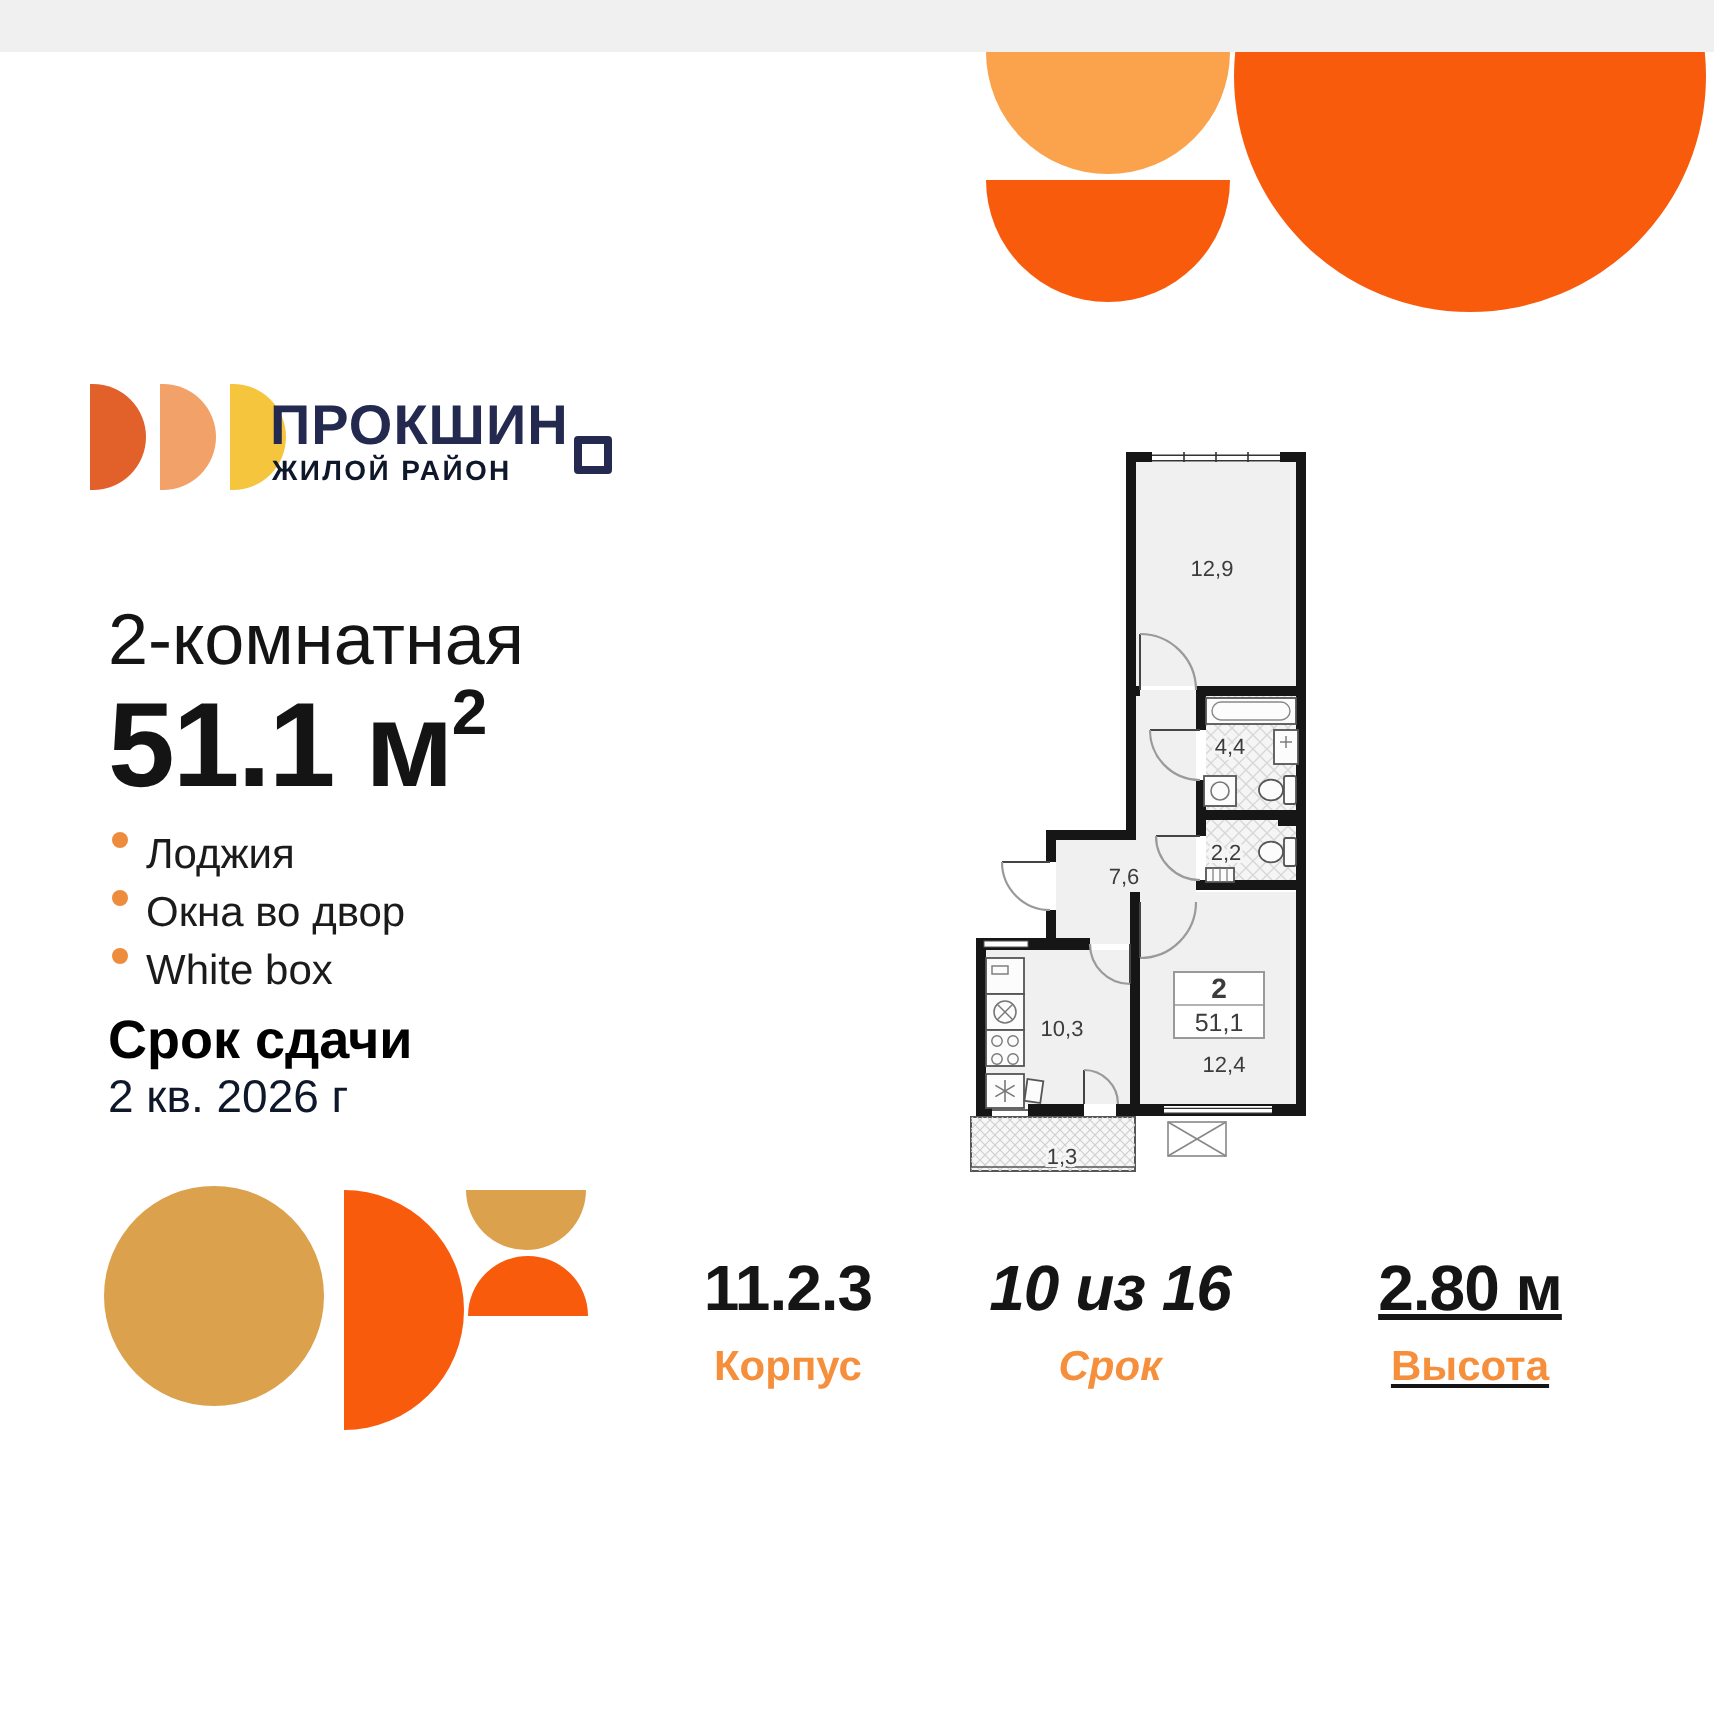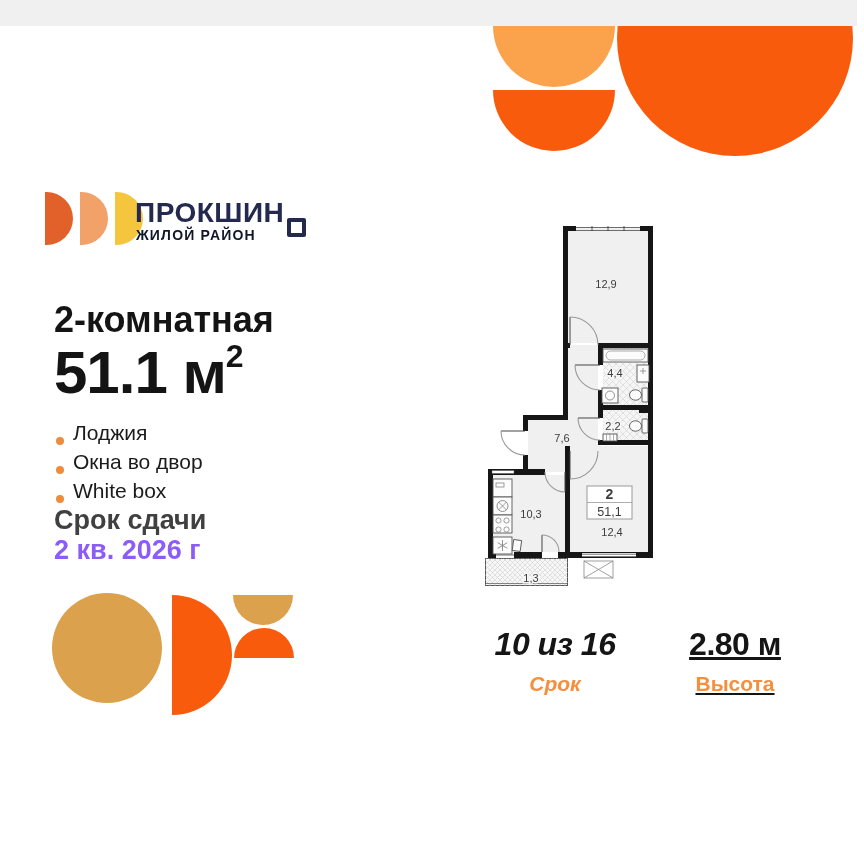--- a/index.html
+++ b/index.html
@@ -13,28 +13,28 @@
   .big-circle{left:617px;top:-80px;width:236px;height:236px;background:#f95b0d;border-radius:50%;z-index:1;}
   
   .logo-arc{position:absolute;top:192px;width:28px;height:53px;border-radius:0 27px 27px 0;}
   .arc1{left:45px;background:#e2602a;}
   .arc2{left:80px;background:#f2a169;}
   .arc3{left:115px;background:#f5c53e;}
   .wordmark{position:absolute;left:135px;top:197px;font-size:28px;font-weight:bold;color:#242a4f;letter-spacing:.5px;white-space:nowrap;}
   .square-o{display:inline-block;width:11px;height:11px;border:4px solid #242a4f;border-radius:2px;font-size:0;line-height:0;margin-left:3px;}
   .logo-sub{position:absolute;left:136px;top:227px;font-size:14px;font-weight:bold;color:#0f172a;letter-spacing:1.2px;white-space:nowrap;}
   
-  .title{position:absolute;left:54px;top:299px;font-size:36px;font-weight:bold;color:#141414;text-align:right;}
+  .title{position:absolute;left:54px;top:299px;font-size:36px;font-weight:normal;color:#141414;text-align:right;}
   .area{position:absolute;left:54px;top:338px;font-size:60px;font-weight:bold;letter-spacing:-1px;color:#141414;}
   .area sup{font-size:32px;vertical-align:26px;letter-spacing:0;}
   .features{position:absolute;left:56px;top:416px;list-style:none;margin:0;padding:0;}
-  .features li{display:flex;align-items:flex-end;height:29px;font-size:21px;color:#1b1b1b;}
+  .features li{display:flex;align-items:flex-start;height:29px;font-size:21px;color:#1b1b1b;}
   .features .dot{width:8px;height:8px;border-radius:50%;background:#ee8c3d;margin-right:9px;flex:0 0 auto;}
-  .deadline-label{position:absolute;left:54px;top:505px;font-size:27px;font-weight:bold;color:#404040;}
-  .deadline-value{position:absolute;left:54px;top:535px;font-size:27px;font-weight:bold;color:#8b5cf6;}
+  .deadline-label{position:absolute;left:54px;top:505px;font-size:27px;font-weight:bold;color:#000000;}
+  .deadline-value{position:absolute;left:54px;top:535px;font-size:23px;font-weight:normal;color:#0f172a;}
   
   .stat{position:absolute;top:626px;transform:translateX(-50%);text-align:center;white-space:nowrap;}
   .stat .v{font-size:32px;font-weight:bold;color:#151515;letter-spacing:-.5px;}
   .stat .l{margin-top:9px;font-size:21px;font-weight:bold;color:#f68f3c;}
   .stat1{left:394px;} .stat2{left:555px;font-style:italic;} .stat3{left:735px;text-decoration:underline;}
   
   .a101-circle{position:absolute;left:52px;top:593px;width:110px;height:110px;border-radius:50%;background:#dca14c;}
   .a101-d{position:absolute;left:172px;top:595px;width:60px;height:120px;background:#f95b0d;border-radius:0 60px 60px 0;}
   .a101-bowl{position:absolute;left:233px;top:595px;width:60px;height:30px;background:#dca14c;border-radius:0 0 30px 30px;}
   .a101-hump{position:absolute;left:234px;top:628px;width:60px;height:30px;background:#f95b0d;border-radius:30px 30px 0 0;}
@@ -73,20 +73,24 @@
       </li>
     <li>
         <span class="dot"></span>
         <span>White box</span>
       </li>
   </ul>
 
   <div class="deadline-label">Срок сдачи</div>
   <div class="deadline-value">2 кв. 2026 г</div>
 
+  <div class="stat stat1">
+    <div class="v">11.2.3</div>
+    <div class="l">Корпус</div>
+  </div>
   <div class="stat stat2">
     <div class="v">10 из 16</div>
     <div class="l">Срок</div>
   </div>
   <div class="stat stat3">
     <div class="v">2.80 м</div>
     <div class="l">Высота</div>
   </div>
 
   <div class="a101-circle">

